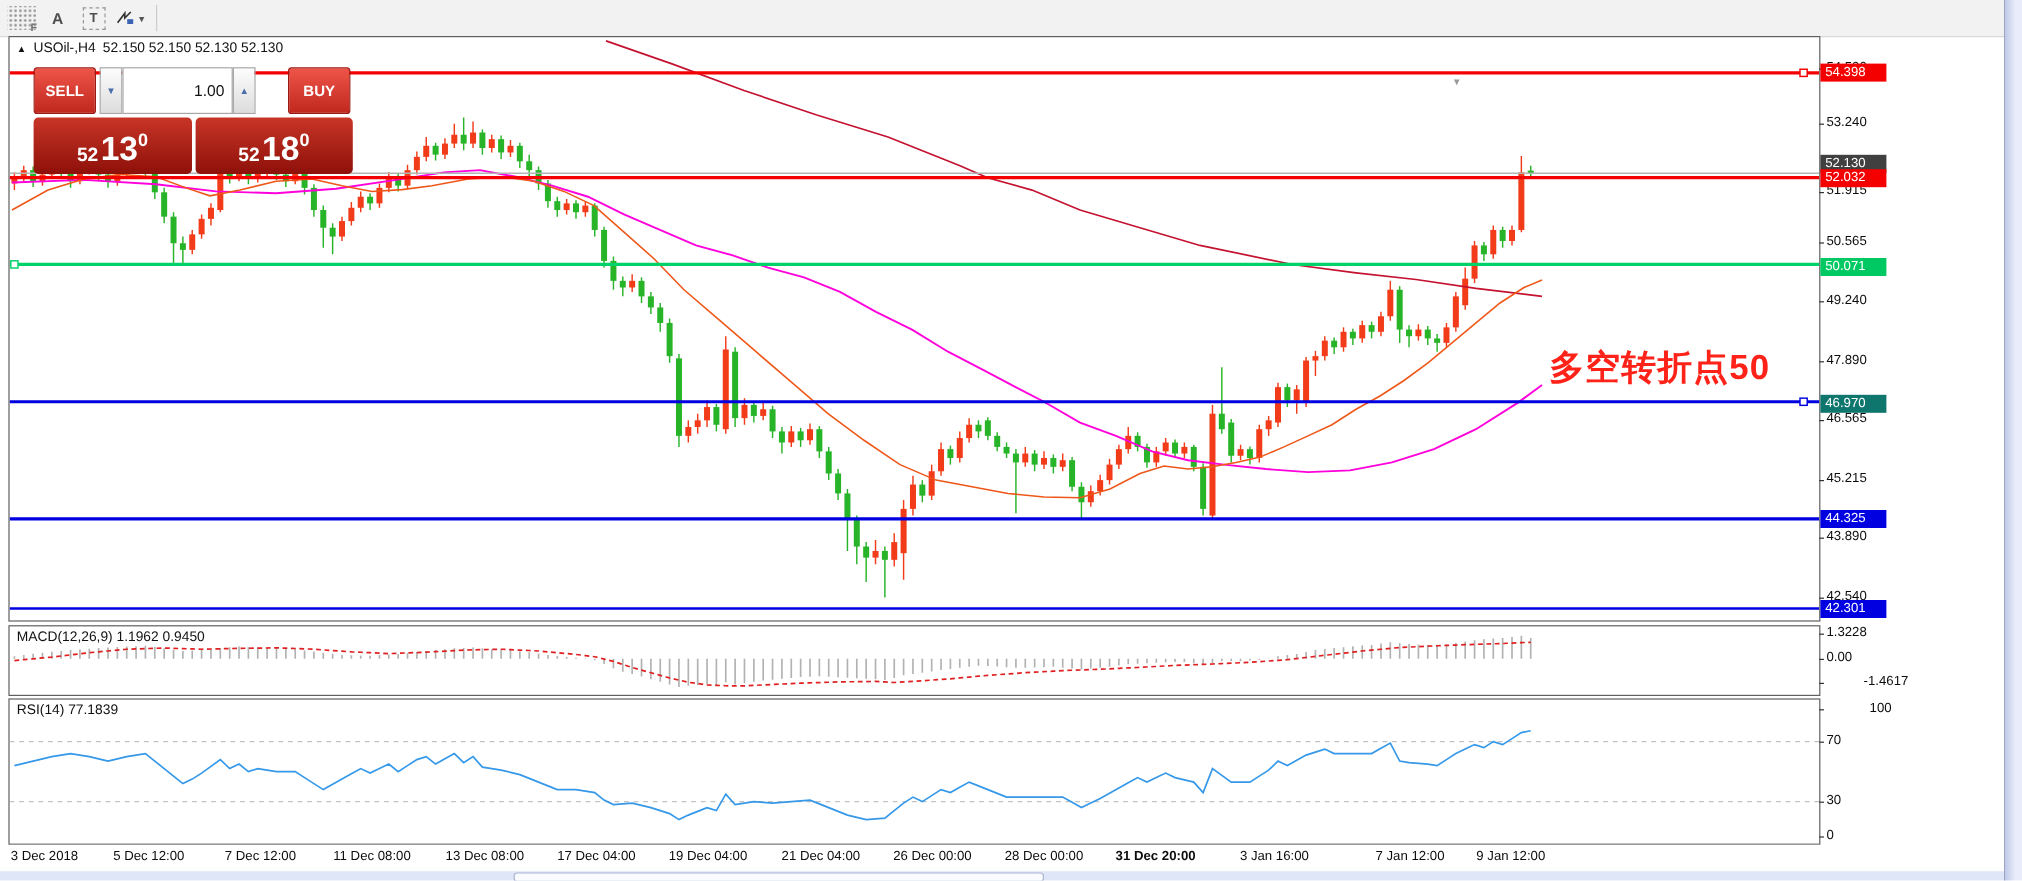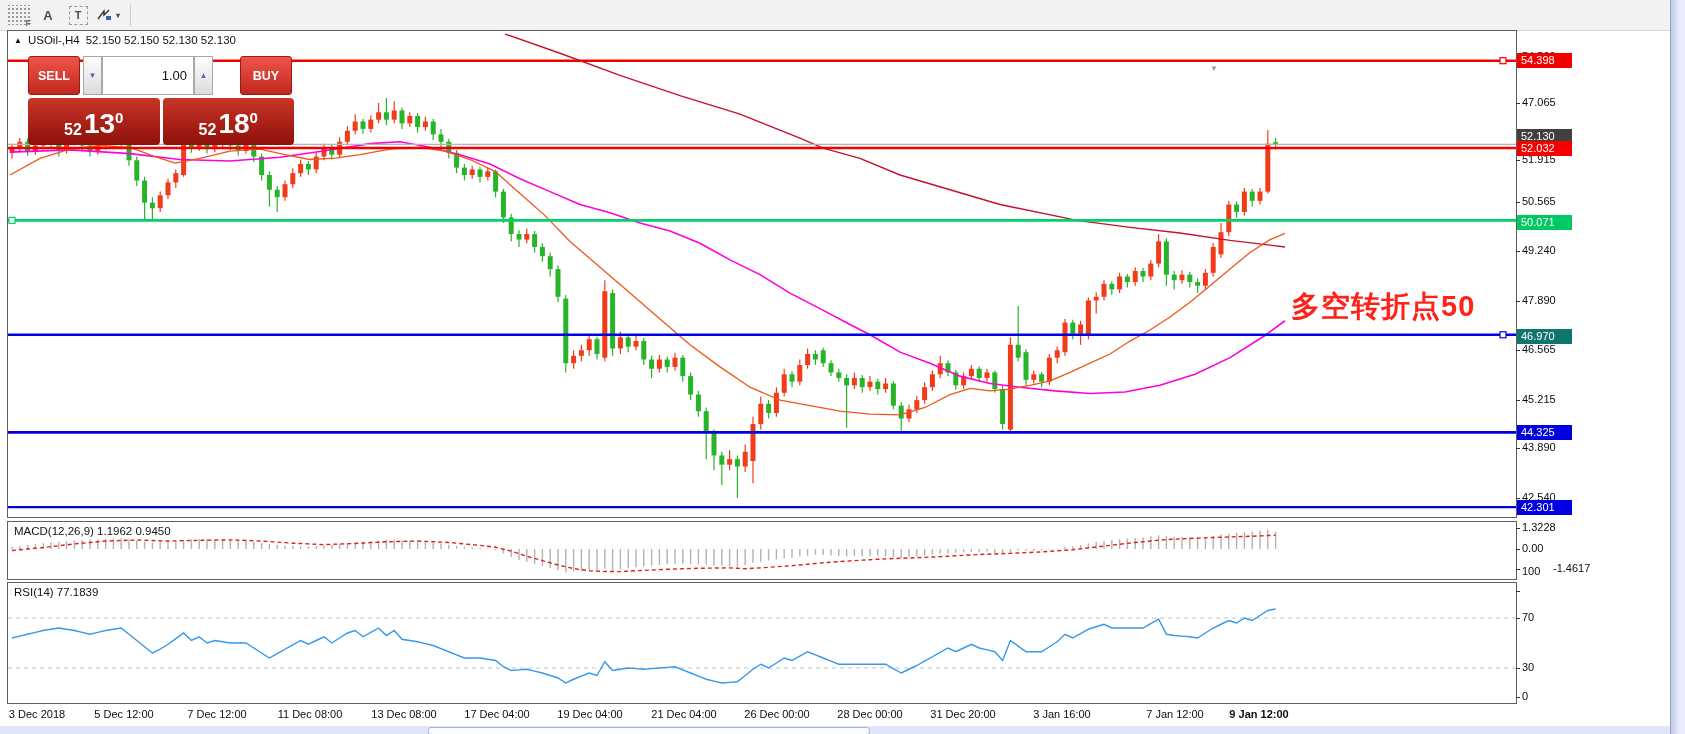--- a/index.html
+++ b/index.html
@@ -638,21 +638,21 @@
         <line x1="0" y1="85" x2="1508" y2="85" stroke="#c2c2c2" stroke-width="1" stroke-dasharray="4 4"></line>
         <polyline points="4,55 11.8,53.125 19.6,51.25 27.4,49.375 35.2,47.5 43,46.25 50.8,45 58.6,46.25 66.4,47.5 74.2,49.375 82,51.25 89.8,49.375 97.6,47.5 105.39999999999999,46.25 113.2,45 121,51.25 128.8,57.5 136.6,63.75 144.4,70 152.2,66.25 160,61.25 167.79999999999998,55.625 175.6,50 183.4,57.5 191.2,53.75 199,60 206.79999999999998,57.5 214.6,58.75 222.4,60 230.2,60 238,60 245.79999999999998,65 253.6,70 261.4,75 269.2,70.625 277,66.25 284.8,61.875 292.59999999999997,57.5 300.4,61.25 308.2,57.5 316,53.75 323.8,60 331.59999999999997,55 339.4,50 347.2,47.5 355,53.75 362.8,49.375 370.59999999999997,45 378.4,52.5 386.2,47.5 394,56.25 401.8,57.5 409.59999999999997,58.75 417.4,60.625 425.2,62.5 433,65.625 440.8,68.75 448.59999999999997,71.875 456.4,75 464.2,75 472,75 479.8,76.25 487.59999999999997,77.5 495.4,83.75 503.2,87.5 511,86.875 518.8,86.25 526.6,88.125 534.4,90 542.1999999999999,92.5 550,95 557.8,100 565.6,96.25 573.4,93.125 581.1999999999999,90 589,92.5 596.8,78.75 604.6,87.5 612.4,86.25 620.1999999999999,85 628,85.625 635.8,86.25 643.6,85.625 651.4,85 659.1999999999999,84.375 667,83.75 674.8,86.875 682.6,90 690.4,93.125 698.1999999999999,96.25 706,98.125 713.8,100 721.6,99.375 729.4,98.75 737.1999999999999,92.5 745,86.25 752.8,81.25 760.6,85 768.4,80 776.1999999999999,75 784,77.5 791.8,73.125 799.6,68.75 807.4,71.875 815.1999999999999,75 823,78.125 830.8,81.25 838.6,81.25 846.4,81.25 854.1999999999999,81.25 862,81.25 869.8,81.25 877.6,81.25 885.4,85.625 893.1999999999999,90 901,86.25 908.8,82.5 916.6,78.125 924.4,73.75 932.1999999999999,69.375 940,65 947.8,68.75 955.6,65 963.4,61.25 971.1999999999999,65 979,66.875 986.8,68.75 994.6,77.5 1002.4,57.5 1010.1999999999999,63.125 1018,68.75 1025.8,68.75 1033.6,68.75 1041.3999999999999,63.75 1049.2,58.75 1057,51.25 1064.8,55 1072.6,50.625 1080.3999999999999,46.25 1088.2,43.75 1096,41.25 1103.8,45 1111.6,45 1119.3999999999999,45 1127.2,45 1135,45 1142.8,40.625 1150.6,36.25 1158.3999999999999,51.25 1166.2,52.5 1174,53.125 1181.8,53.75 1189.6,55 1197.3999999999999,50 1205.2,45 1213,41.25 1220.8,37.5 1228.6,40 1236.3999999999999,35 1244.2,37.5 1252,32.5 1259.8,27.5 1267.6,25.999999999999996" fill="none" stroke="#3598e8" stroke-width="1.4"></polyline>
       </svg>
     <div class="paneltitle">RSI(14) 77.1839</div>
   </div>
 
   <div id="axisLayer">
       <div class="ydash" style="top: 27px;"></div>
       <div class="ytick" style="top: 20px;">54.500</div>
       <div class="ydash" style="top: 73px;"></div>
-      <div class="ytick" style="top: 66px;">47.065</div>
+      <div class="ytick" style="top: 66px;">53.240</div>
       <div class="ydash" style="top: 130px;"></div>
       <div class="ytick" style="top: 123px;">51.915</div>
       <div class="ydash" style="top: 172px;"></div>
       <div class="ytick" style="top: 165px;">50.565</div>
       <div class="ydash" style="top: 221px;"></div>
       <div class="ytick" style="top: 214px;">49.240</div>
       <div class="ydash" style="top: 271px;"></div>
       <div class="ytick" style="top: 264px;">47.890</div>
       <div class="ydash" style="top: 320px;"></div>
       <div class="ytick" style="top: 313px;">46.565</div>
@@ -662,21 +662,21 @@
       <div class="ytick" style="top: 411px;">43.890</div>
       <div class="ydash" style="top: 468px;"></div>
       <div class="ytick" style="top: 461px;">42.540</div>
       <div class="ydash" style="top: 498px;"></div>
       <div class="ytick" style="top: 491px;">1.3228</div>
       <div class="ydash" style="top: 519px;"></div>
       <div class="ytick" style="top: 512px;">0.00</div>
       <div class="ydash" style="top: 539px;"></div>
       <div class="ytick" style="top: 532px; margin-left: 31px;">-1.4617</div>
       <div class="ydash" style="top: 561px;"></div>
-      <div class="ytick" style="top: 535px;">100</div>
+      <div class="ytick" style="top: 554px; margin-left: 36px;">100</div>
       <div class="ydash" style="top: 588px;"></div>
       <div class="ytick" style="top: 581px;">70</div>
       <div class="ydash" style="top: 638px;"></div>
       <div class="ytick" style="top: 631px;">30</div>
       <div class="ydash" style="top: 667px;"></div>
       <div class="ytick" style="top: 660px;">0</div>
       <div class="badge" style="top: 98.5px; background: #404040;">52.130</div>
       <div class="badge" style="top: 22.5px; background: rgb(245, 0, 0);">54.398</div>
       <div class="badge" style="top: 110.5px; background: rgb(245, 0, 0);">52.032</div>
       <div class="badge" style="top: 184.5px; background: rgb(0, 201, 100);">50.071</div>
@@ -689,22 +689,22 @@
       <div class="dtick" style="left: 30px;">3 Dec 2018</div>
       <div class="dtick" style="left: 117px;">5 Dec 12:00</div>
       <div class="dtick" style="left: 210px;">7 Dec 12:00</div>
       <div class="dtick" style="left: 303px;">11 Dec 08:00</div>
       <div class="dtick" style="left: 397px;">13 Dec 08:00</div>
       <div class="dtick" style="left: 490px;">17 Dec 04:00</div>
       <div class="dtick" style="left: 583px;">19 Dec 04:00</div>
       <div class="dtick" style="left: 677px;">21 Dec 04:00</div>
       <div class="dtick" style="left: 770px;">26 Dec 00:00</div>
       <div class="dtick" style="left: 863px;">28 Dec 00:00</div>
-      <div class="dtick" style="left: 956px;">31 Dec 20:00</div>
+      <div class="dtick" style="left: 956px; font-weight: bold;">31 Dec 20:00</div>
       <div class="dtick" style="left: 1055px;">3 Jan 16:00</div>
       <div class="dtick" style="left: 1168px;">7 Jan 12:00</div>
-      <div class="dtick" style="left: 1252px; font-weight: bold;">9 Jan 12:00</div>
+      <div class="dtick" style="left: 1252px;">9 Jan 12:00</div>
     </div>
 
   <div id="bottomstrip"></div>
   <div id="hthumb"></div>
   <div id="rightstrip"></div>
 </div>
 
 </body></html>

